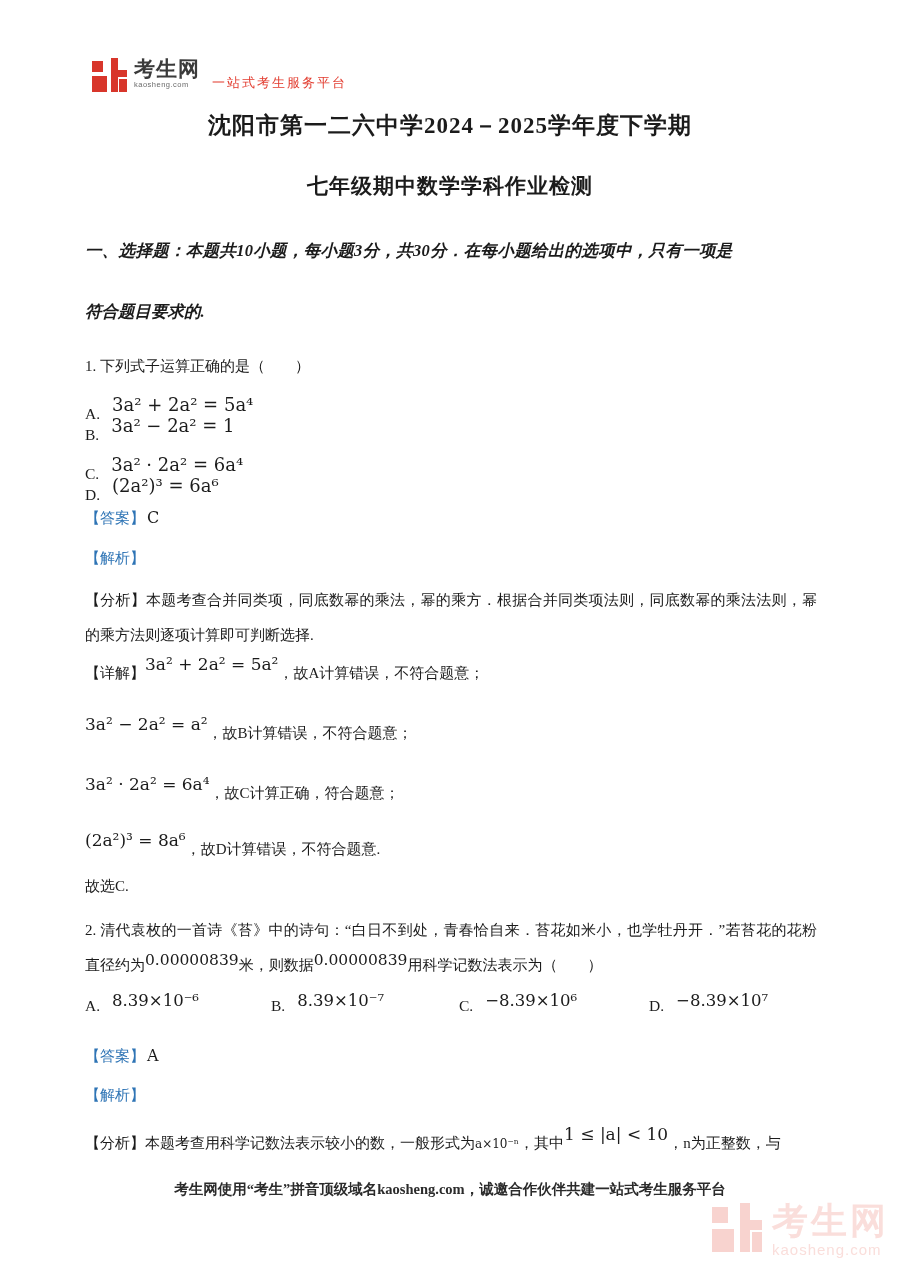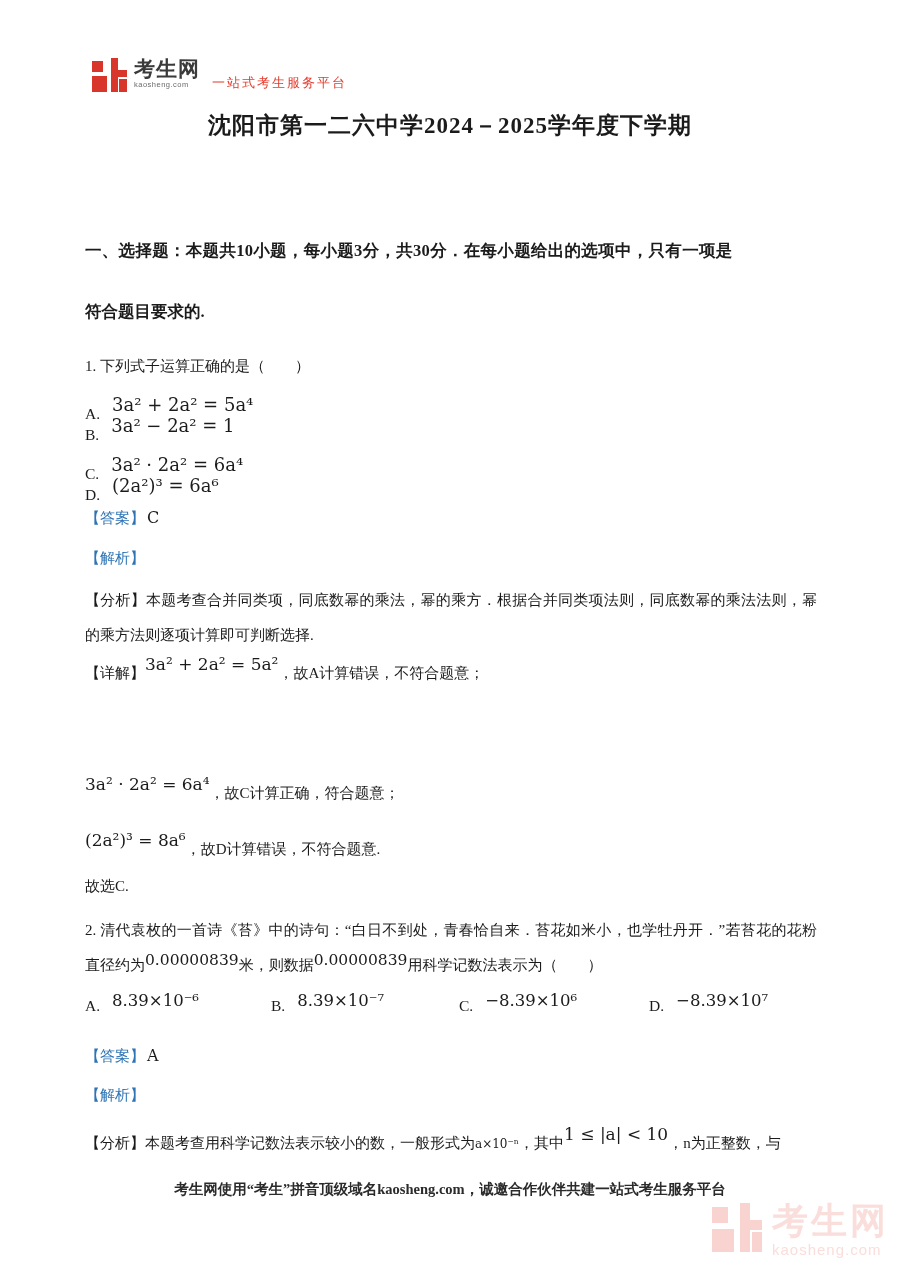--- a/index.html
+++ b/index.html
@@ -26,21 +26,21 @@
   .brand-name{font-family:"Liberation Sans","DejaVu Sans",sans-serif;font-weight:bold;font-size:21px;color:#3a3a3a;letter-spacing:1px;}
   .brand-domain{font-family:"Liberation Sans","DejaVu Sans",sans-serif;font-size:7.5px;color:#6b6b6b;margin-top:2px;letter-spacing:.5px;}
   .tagline{font-family:"Liberation Sans","DejaVu Sans",sans-serif;font-weight:normal;font-size:13px;color:#e23b2e;margin-left:12px;margin-top:16px;letter-spacing:2px;}
 
   
   .title1{left:0;top:110px;width:900px;text-align:center;font-size:23px;font-weight:bold;letter-spacing:1px;}
   .title2{left:0;top:172px;width:900px;text-align:center;font-size:21px;font-weight:bold;letter-spacing:1px;}
 
   
   .content{left:85px;width:732px;}
-  .bold{font-weight:bold;}
+  .bold{font-weight:bold;font-style:italic;}
   .sec1{top:240px;font-size:16.5px;letter-spacing:.3px;}
   .sec2{top:301px;font-size:16.5px;}
   .stem{top:357px;font-size:15px;}
   p.flow{margin:0;line-height:35px;font-size:15px;text-align:justify;}
 
   
   .fx{font-family:"DejaVu Serif","DejaVu Sans",serif;font-size:16.5px;white-space:nowrap;}
   .raised{position:relative;top:-8px;display:inline-block;}
   .raised-sm{position:relative;top:-5px;display:inline-block;}
   .fx-big{font-size:18px;}
@@ -93,20 +93,21 @@
       <span class="lb b5"></span>
     </div>
     <div class="brand-col">
       <div class="brand-name">考生网</div>
       <div class="brand-domain">kaosheng.com</div>
     </div>
     <div class="tagline">一站式考生服务平台</div>
   </div>
 
   <div class="abs title1">沈阳市第一二六中学2024－2025学年度下学期</div>
+  <div class="abs title2">七年级期中数学学科作业检测</div>
 
   <div class="abs content sec1 bold">一、选择题：本题共10小题，每小题3分，共30分．在每小题给出的选项中，只有一项是</div>
   <div class="abs content sec2 bold">符合题目要求的.</div>
 
   <div class="abs content stem">1. 下列式子运算正确的是（　　）</div>
 
   <div class="abs content" style="top:402px;">
     <div class="optrow">
       <span class="opt2col opt">
         <span class="optletter">A.</span>
@@ -136,20 +137,23 @@
   <div class="abs content ansline" style="top:549px;">
     <span class="lbl">【解析】</span>
   </div>
 
   <div class="abs content" style="top:583px;">
     <p class="flow">【分析】本题考查合并同类项，同底数幂的乘法，幂的乘方．根据合并同类项法则，同底数幂的乘法法则，幂的乘方法则逐项计算即可判断选择.</p>
   </div>
 
   <div class="abs content detline" style="top:662px;">
     <span>【详解】</span><span class="fx raised">3a² + 2a² = 5a²</span><span>，故A计算错误，不符合题意；</span>
+  </div>
+  <div class="abs content detline" style="top:722px;">
+    <span class="fx raised">3a² − 2a² = a²</span><span>，故B计算错误，不符合题意；</span>
   </div>
   <div class="abs content detline" style="top:782px;">
     <span class="fx raised">3a² · 2a² = 6a⁴</span><span>，故C计算正确，符合题意；</span>
   </div>
   <div class="abs content detline" style="top:838px;">
     <span class="fx raised">(2a²)³ = 8a⁶</span><span>，故D计算错误，不符合题意.</span>
   </div>
 
   <div class="abs content detline" style="top:877px;">故选C.</div>
 

